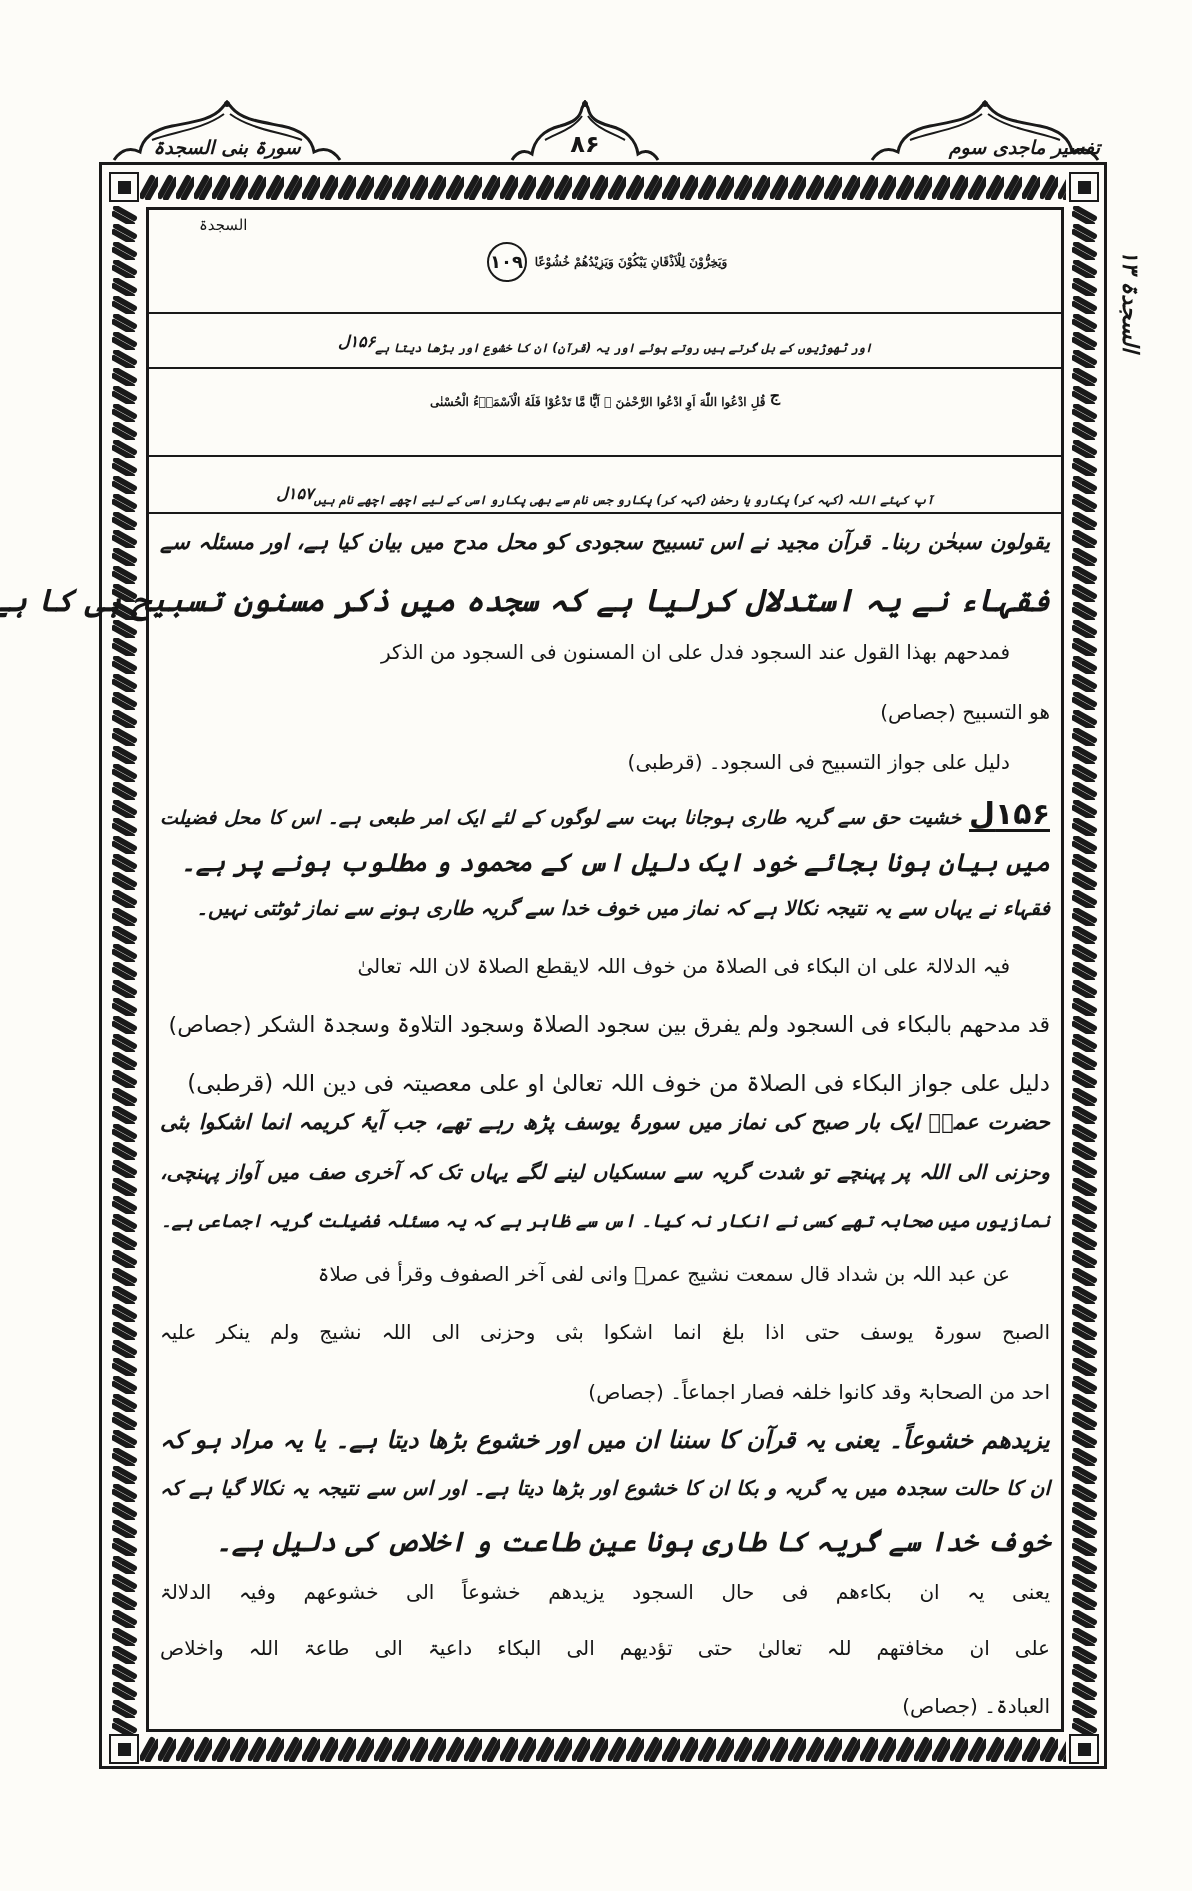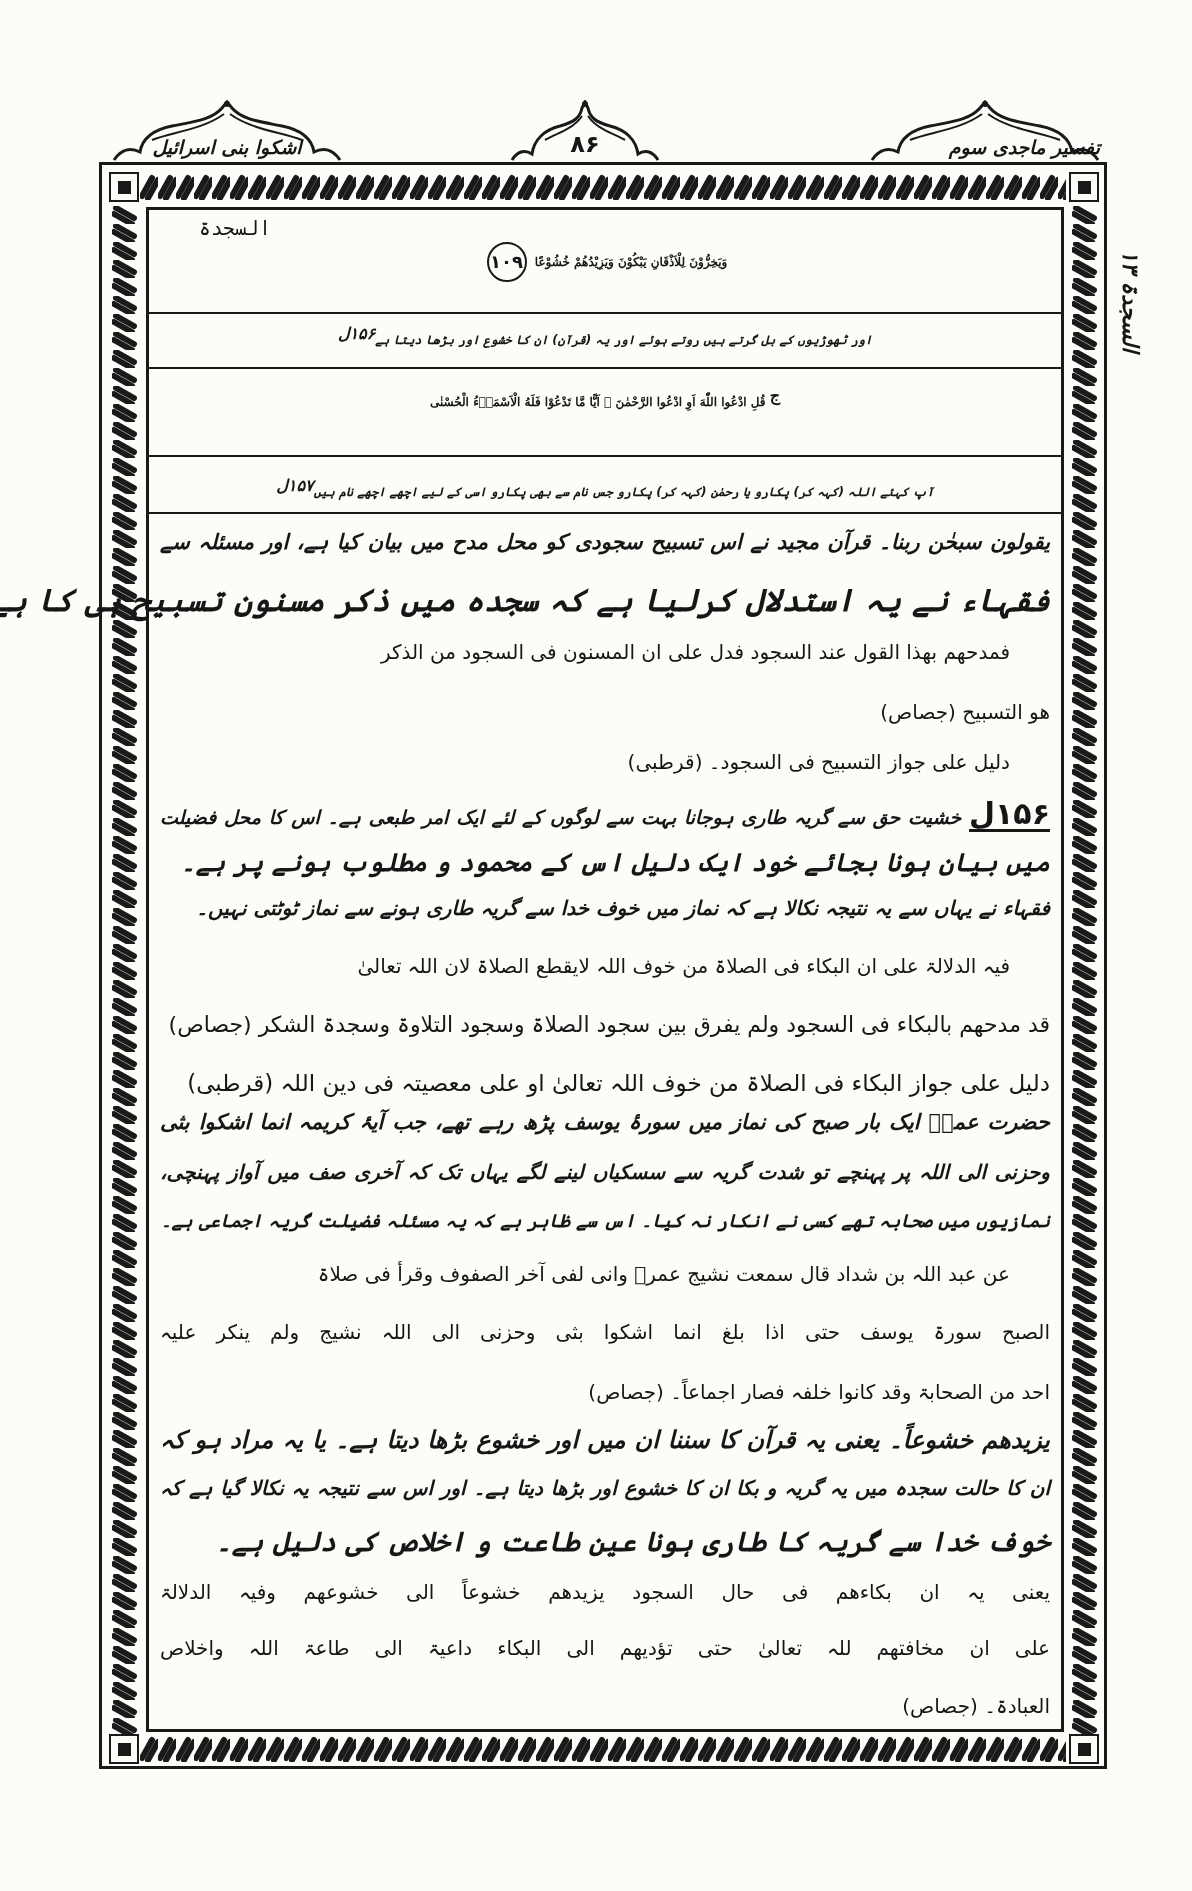--- a/index.html
+++ b/index.html
@@ -59,25 +59,25 @@
     direction: rtl; text-align: center; font-family: "DejaVu Serif", serif;
     font-weight: bold; font-size: 44px; line-height: 1; white-space: nowrap;
     position: absolute; left: 0; right: 0;
   }
   .ayah-num {
     display: inline-block; border: 2.5px solid #1a1a1a; border-radius: 50%;
     width: 36px; height: 36px; line-height: 36px; font-size: 18px; text-align: center;
     vertical-align: middle; margin: 0 4px; font-family: "DejaVu Sans", sans-serif;
   }
   .sajda-mark {
-    position: absolute; font-size: 20px; font-weight: normal; font-family: Liberation Mono, monospace;
+    position: absolute; font-size: 15px; font-weight: normal; font-family: Liberation Sans, sans-serif;
   }
   .translation {
     direction: rtl; text-align: center; font-size: 24px; font-weight: bold;
-    font-style: italic; white-space: nowrap; position: absolute; left: 0; right: 0;
+    font-style: italic; white-space: nowrap; position: absolute; left: 0; right: 0; margin-top: 8px;
   }
   .fn-ref { font-size: 16px; vertical-align: super; }
 
   
   .body-text { position: absolute; left: 160px; width: 890px; direction: rtl; }
   .line {
     position: absolute; right: 0; white-space: nowrap; direction: rtl;
     font-size: 27px; font-weight: bold; font-style: italic; line-height: 1.2;
   }
   .line.arabic {
@@ -93,21 +93,21 @@
 </style>
 </head>
 <body>
 
 <div class="cartouche" id="cart-left">
   <svg viewBox="0 0 230 62" preserveAspectRatio="none">
     <path d="M2,60 C10,48 20,48 28,52 C30,40 40,30 60,26 C80,22 100,20 110,8 L115,2 L120,8 C130,20 150,22 170,26 C190,30 200,40 202,52 C210,48 220,48 228,60" fill="none" stroke="#1a1a1a" stroke-width="3"></path>
     <path d="M40,40 C60,32 90,30 112,14 M118,14 C140,30 170,32 190,40" fill="none" stroke="#1a1a1a" stroke-width="2"></path>
     <circle cx="115" cy="4" r="3" fill="#1a1a1a"></circle>
   </svg>
-  <span class="label">اشکوا بنی اسرائیل</span>
+  <span class="label">سورۃ بنی السجدۃ</span>
 </div>
 
 <div class="cartouche" id="cart-center">
   <svg viewBox="0 0 150 62" preserveAspectRatio="none">
     <path d="M2,60 C8,50 16,50 22,54 C24,40 34,30 50,26 C64,22 70,18 72,8 L75,2 L78,8 C80,18 86,22 100,26 C116,30 126,40 128,54 C134,50 142,50 148,60" fill="none" stroke="#1a1a1a" stroke-width="3"></path>
     <path d="M35,40 C50,32 64,28 72,16 M78,16 C86,28 100,32 115,40" fill="none" stroke="#1a1a1a" stroke-width="2"></path>
     <circle cx="75" cy="4" r="3" fill="#1a1a1a"></circle>
   </svg>
   <span class="label">۸۶</span>
 </div>

